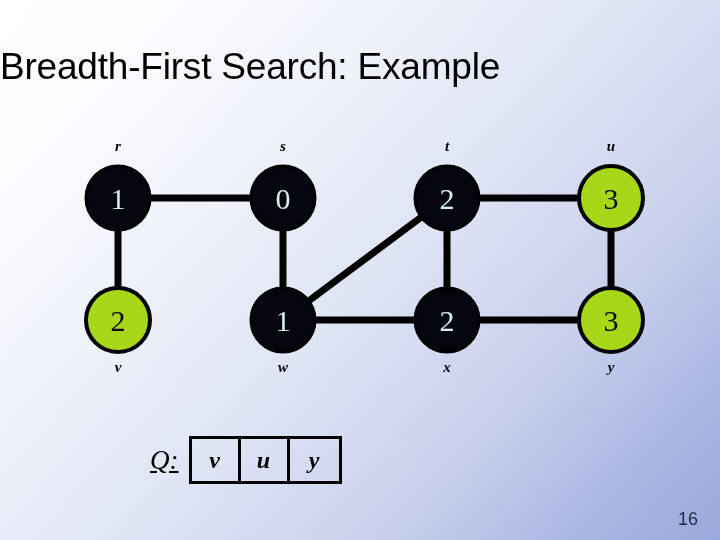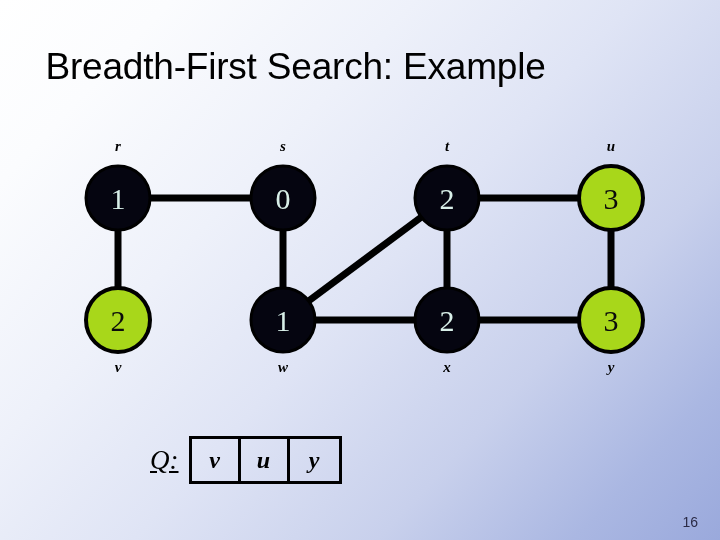--- a/index.html
+++ b/index.html
@@ -25,21 +25,20 @@
         #c8d0ec 72%,
         #aab7e2 88%,
         #9aa9dc 100%);
     overflow: hidden;
   }
   #slide-title {
     position: absolute;
     left: 0;
     top: 46px;
     width: 591px;
-    text-align: center;
     font-family: "Liberation Sans", sans-serif;
     font-size: 37px;
     font-weight: 400;
     letter-spacing: -0.2px;
     color: #000000;
     white-space: nowrap;
   }
   #graph-area {
     position: absolute;
     left: 0;
@@ -100,21 +99,21 @@
     box-sizing: border-box;
   }
   .queue-cell:last-child {
     border-right: none;
   }
   #page-number {
     position: absolute;
     right: 22px;
     bottom: 10px;
     font-family: "Liberation Sans", sans-serif;
-    font-size: 14px;
+    font-size: 18px;
     color: #2b2b46;
   }
 </style>
 </head>
 <body>
 
 <div id="slide">
 
   <div id="slide-title">Breadth-First Search: Example</div>
 

